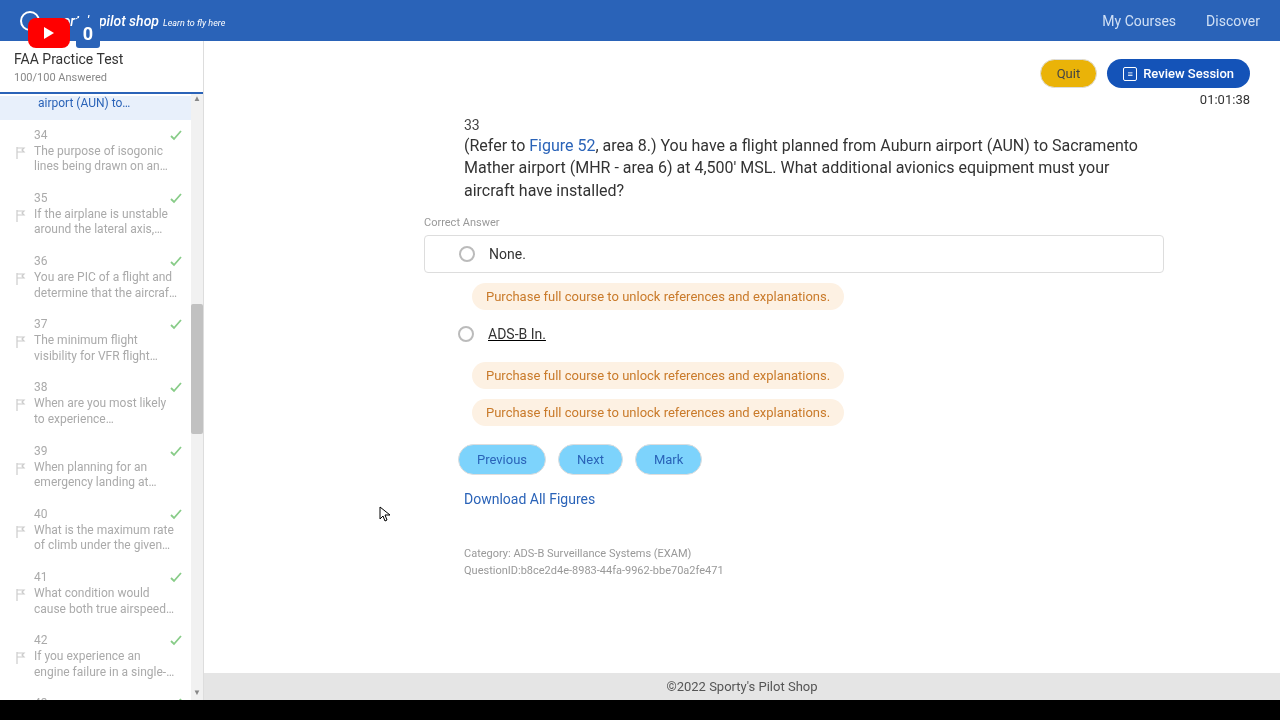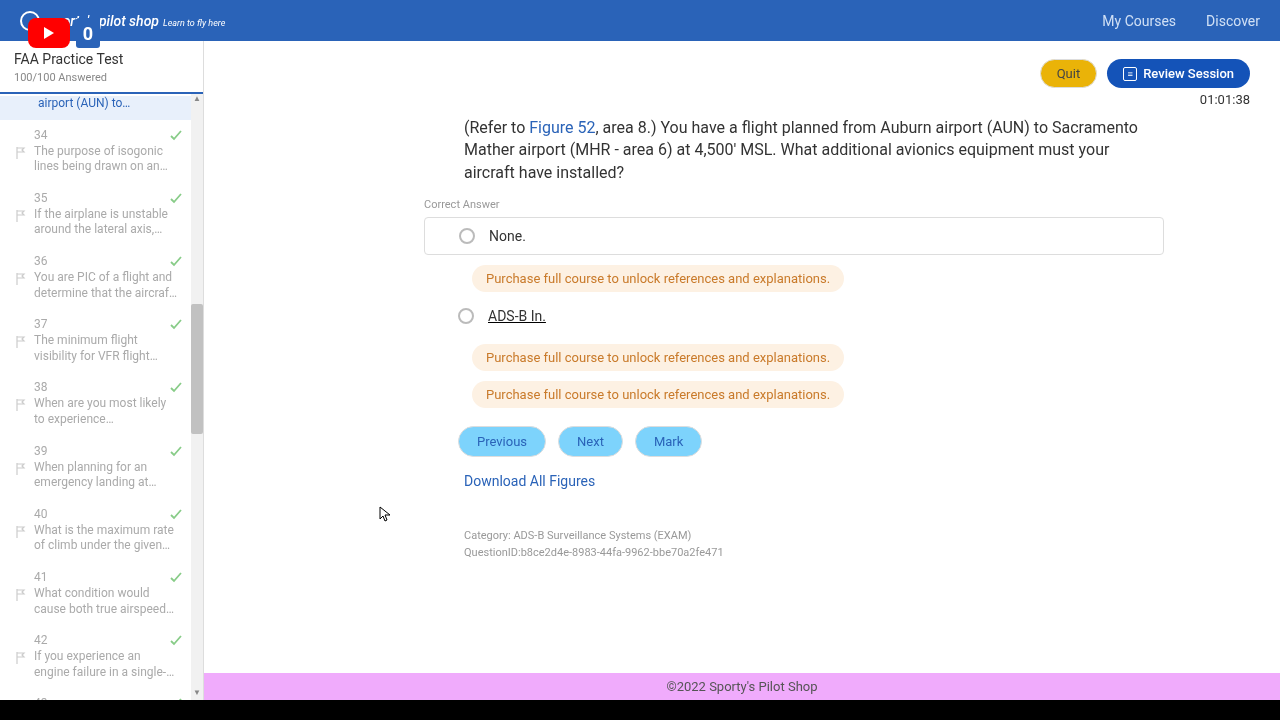--- a/index.html
+++ b/index.html
@@ -48,21 +48,21 @@
 .answer-row.wrong::before { content: "✕"; color: #d55; position: absolute; left: -26px; font-size: 14px; }
 .radio { width: 16px; height: 16px; border: 2px solid #bbb; border-radius: 50%; position: relative; flex-shrink: 0; margin-left: 20px; }
 .radio.filled::after { content: ""; position: absolute; inset: 2px; background: #888; border-radius: 50%; }
 .answer-text { font-size: 14px; color: #333; }
 .unlock-pill { display: inline-block; background: #fdf1e3; color: #c97a2a; font-size: 13px; padding: 6px 14px; border-radius: 14px; margin-top: 10px; margin-left: 8px; }
 .nav-btns { display: flex; gap: 12px; margin-top: 18px; margin-left: -6px; }
 .nav-btn { background: #7dd3fc; border: 1px solid #ddd; border-radius: 18px; padding: 7px 18px; font-size: 13px; color: #2a63b8; cursor: pointer; }
 .download-link { margin-top: 16px; font-size: 14px; color: #2a63b8; cursor: pointer; }
 .meta-line { font-size: 11px; color: #999; margin-top: 40px; }
 .meta-line2 { font-size: 11px; color: #999; margin-top: 4px; }
-.footer { position: absolute; bottom: 0; left: 0; right: 0; text-align: center; font-size: 13px; color: #555; padding: 6px; background: #f0abfc; }
+.footer { position: absolute; bottom: 0; left: 0; right: 0; text-align: center; font-size: 13px; color: #555; padding: 6px; background: #e5e5e5; }
 .yt-overlay { position: absolute; left: 28px; top: 18px; width: 42px; height: 30px; background: #f00; border-radius: 8px; display: flex; align-items: center; justify-content: center; z-index: 50; }
 .yt-overlay::after { content: ""; border-left: 10px solid #fff; border-top: 6px solid transparent; border-bottom: 6px solid transparent; }
 .o-badge { position: absolute; left: 76px; top: 18px; width: 24px; height: 30px; background: #2a63b8; color: #fff; display: flex; align-items: center; justify-content: center; font-size: 18px; font-weight: bold; z-index: 50; border-radius: 3px; }
 .cursor { position: absolute; left: 379px; top: 506px; width: 12px; height: 16px; z-index: 100; }
 .cursor svg { width: 100%; height: 100%; }
 .active-arrow { position: absolute; right: 4px; top: 6px; font-size: 8px; color: #2a63b8; }
 </style>
 </head>
 <body>
 
@@ -207,20 +207,21 @@
       <div class="content-top">
         <button class="quit-btn">Quit</button>
         <button class="review-btn">
           <span class="ricon">≡</span>
           <span>Review Session</span>
         </button>
       </div>
       <div class="timer">01:01:38</div>
 
       <div class="question-area">
+        <div class="q-number">33</div>
         <div class="q-body">
           <span>(Refer to </span><span class="fig-link">Figure 52</span><span>, area 8.) You have a flight planned from Auburn airport (AUN) to Sacramento Mather airport (MHR - area 6) at 4,500' MSL. What additional avionics equipment must your aircraft have installed?</span>
         </div>
 
         <div class="correct-label">Correct Answer</div>
 
         <div class="answer-row">
           <span class="radio"></span>
           <span class="answer-text">None.</span>
         </div>

